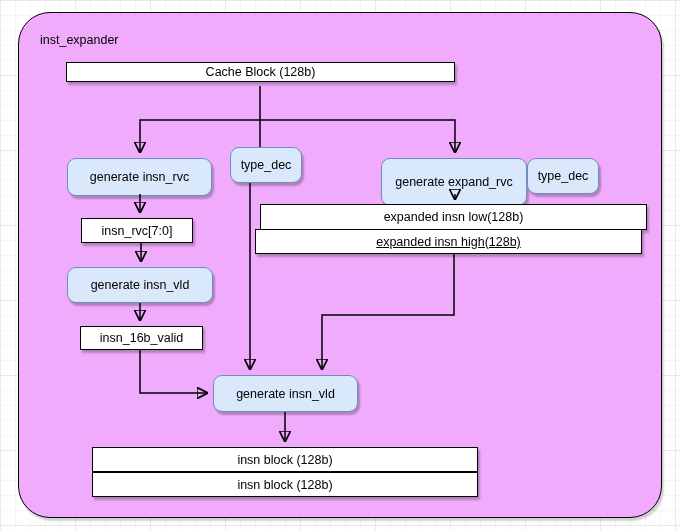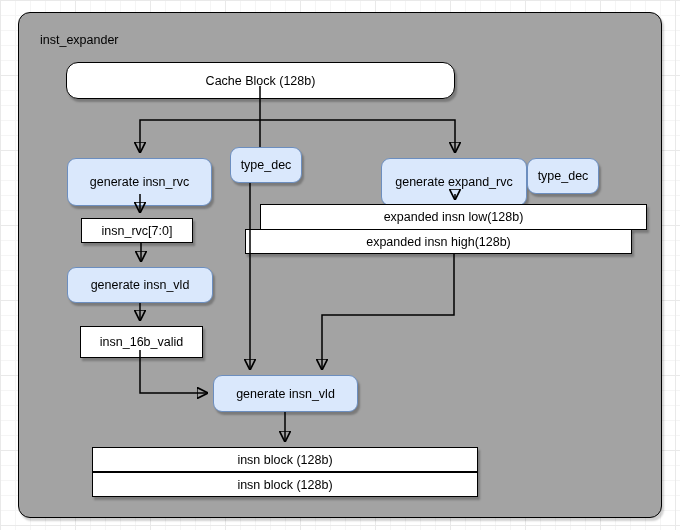--- a/index.html
+++ b/index.html
@@ -17,23 +17,23 @@
       linear-gradient(to right, #e9e9e9 1px, transparent 1px),
       linear-gradient(to bottom, #e9e9e9 1px, transparent 1px),
       linear-gradient(to right, #f5f5f5 1px, transparent 1px),
       linear-gradient(to bottom, #f5f5f5 1px, transparent 1px);
     background-size: 75px 75px, 75px 75px, 15px 15px, 15px 15px;
   }
   .container-box {
     position: absolute;
     left: 18px; top: 12px;
     width: 644px; height: 506px;
-    background: #a3a3a3;
+    background: #f0abfc;
     border: 1.5px solid #000000;
-    border-radius: 12px;
+    border-radius: 32px;
     box-shadow: 2px 3px 2px rgba(0,0,0,0.18);
     box-sizing: border-box;
   }
   .container-label {
     position: absolute;
     left: 21px; top: 20px;
     font-size: 12.5px;
     color: #000000;
     white-space: nowrap;
   }
@@ -53,30 +53,30 @@
     border: 1px solid #6c8ebf;
     border-radius: 9px;
     box-shadow: 2px 3px 2px rgba(0,0,0,0.25);
   }
   .databox {
     background: #ffffff;
     border: 1.5px solid #000000;
     box-shadow: 2px 3px 2px rgba(0,0,0,0.25);
   }
   
-  #n-cache        { left: 66px;  top: 62px;  width: 389px; height: 37px; border-radius: 12px; }
-  #n-gen-rvc      { left: 67px;  top: 158px; width: 145px; height: 48px; }
+  #n-cache        { left: 66px;  top: 62px;  width: 389px; height: 20px; }
+  #n-gen-rvc      { left: 67px;  top: 158px; width: 145px; height: 38px; }
   #n-typedec1     { left: 230px; top: 147px; width: 72px;  height: 36px; }
   #n-gen-expand   { left: 381px; top: 158px; width: 146px; height: 48px; }
   #n-typedec2     { left: 527px; top: 158px; width: 72px;  height: 36px; }
   #n-insn-rvc     { left: 81px;  top: 218px; width: 112px; height: 25px; }
   #n-exp-low      { left: 260px; top: 204px; width: 387px; height: 26px; }
-  #n-exp-high     { left: 245px; top: 229px; width: 387px; height: 25px; }
+  #n-exp-high     { left: 255px; top: 229px; width: 387px; height: 25px; text-decoration: underline; }
   #n-gen-vld1     { left: 67px;  top: 267px; width: 146px; height: 36px; }
-  #n-16b-valid    { left: 80px;  top: 326px; width: 123px; height: 32px; }
+  #n-16b-valid    { left: 80px;  top: 326px; width: 123px; height: 24px; }
   #n-gen-vld2     { left: 213px; top: 375px; width: 145px; height: 37px; }
   #n-insn-blk1    { left: 92px;  top: 447px; width: 386px; height: 25px; }
   #n-insn-blk2    { left: 92px;  top: 472px; width: 386px; height: 25px; }
 
   svg.wires {
     position: absolute;
     left: 0; top: 0;
     width: 680px; height: 530px;
     pointer-events: none;
   }

